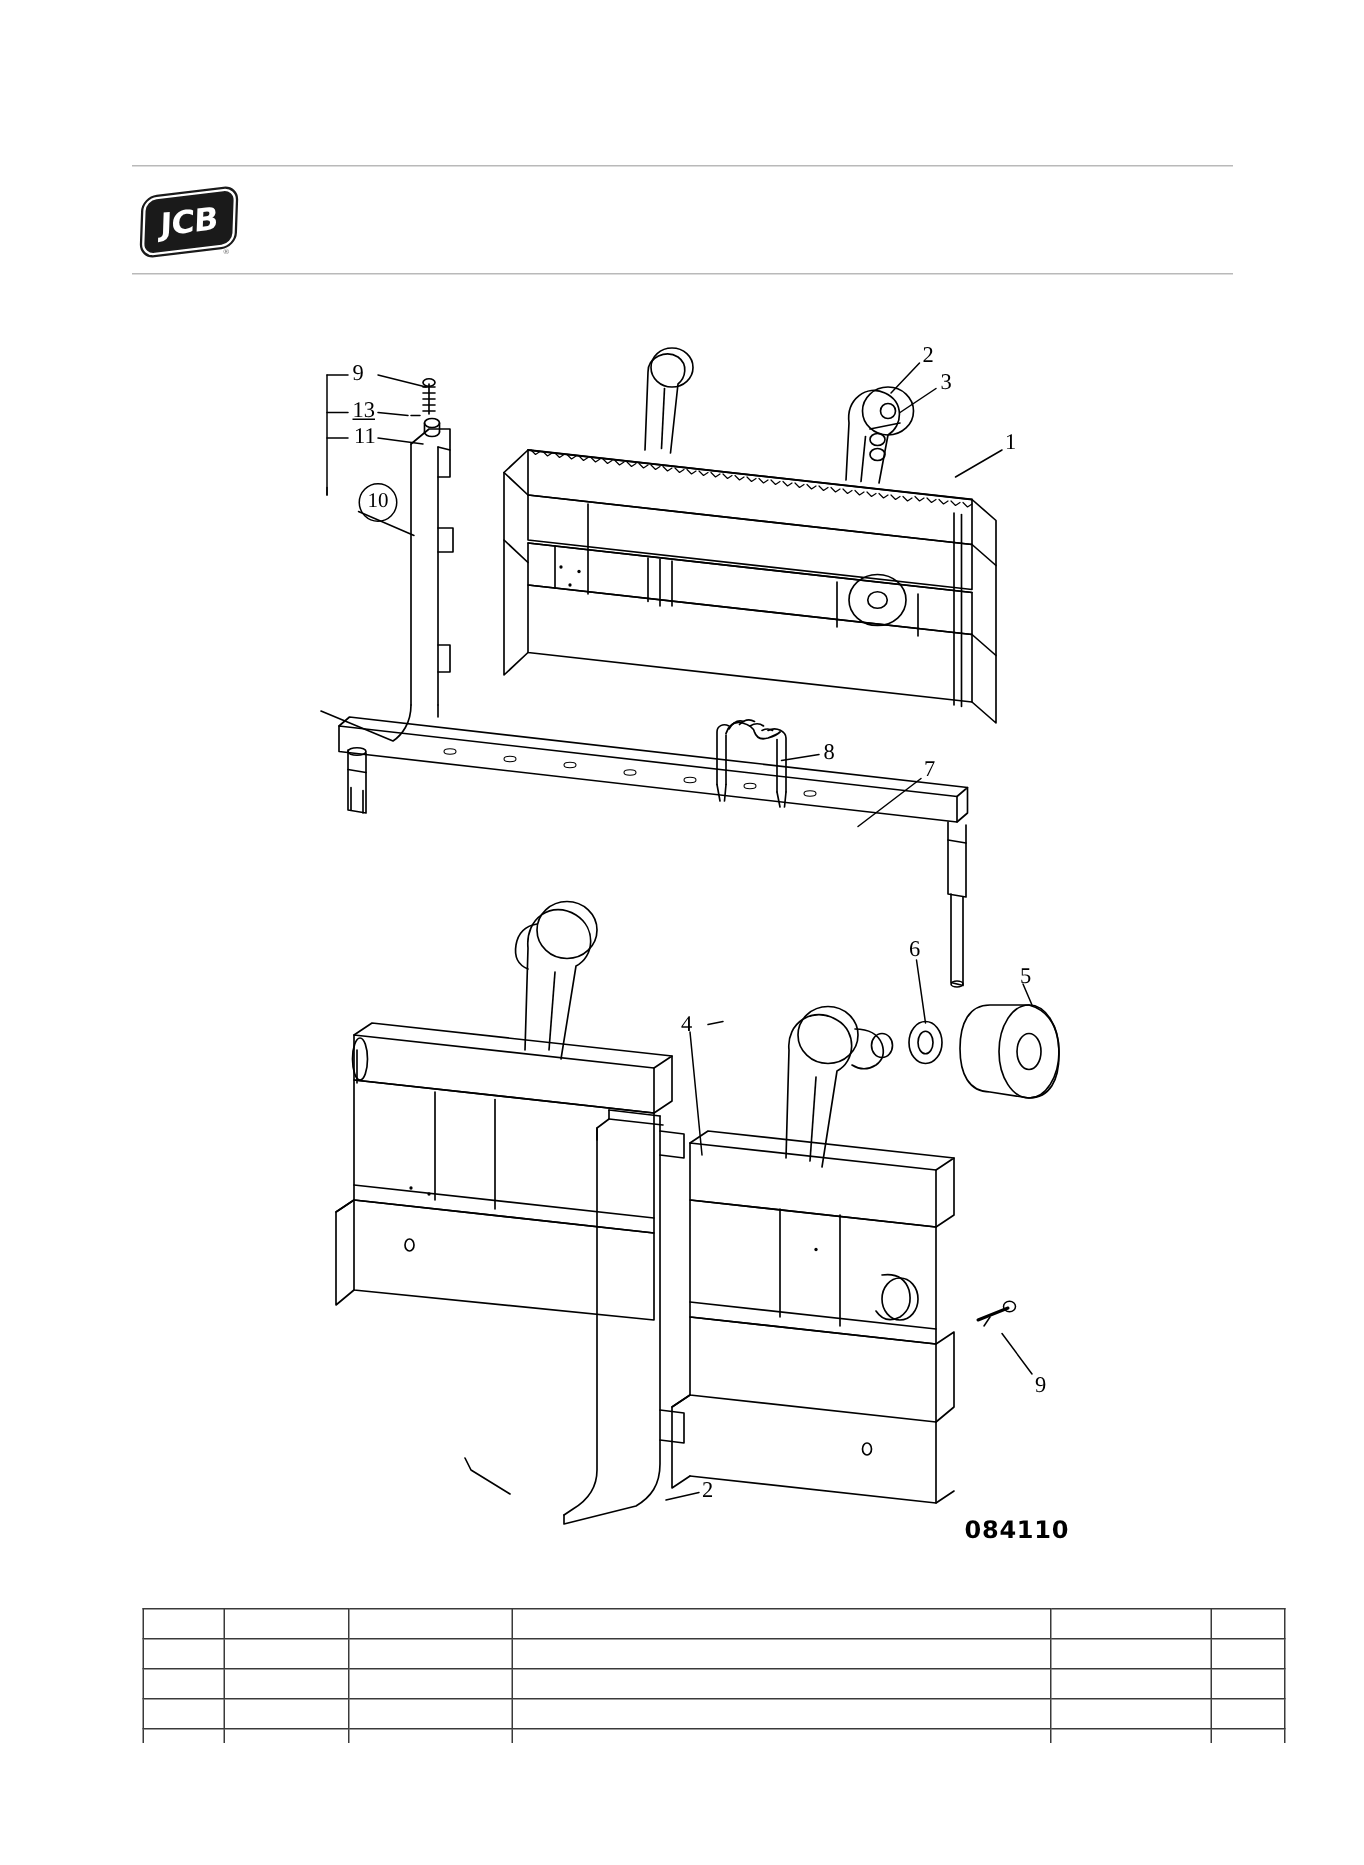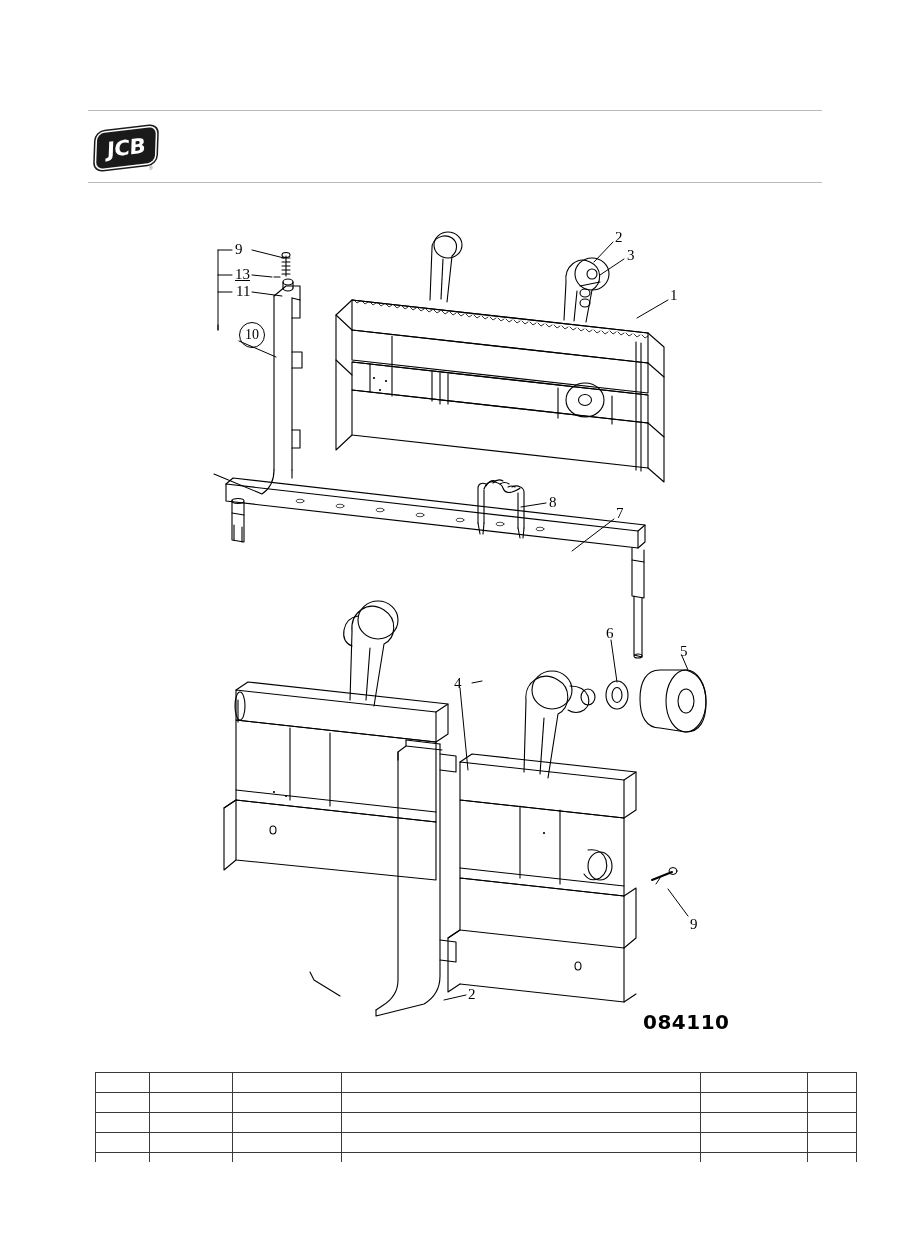--- a/index.html
+++ b/index.html
@@ -99,21 +99,21 @@
     justify-content: center;
     font-size: 14px;
   }
 
   #dwg-ref {
     position: absolute;
     left: 643px;
     top: 1010px;
     font-family: "DejaVu Sans", sans-serif;
     font-weight: bold;
-    font-size: 20px;
+    font-size: 16px;
     letter-spacing: 0.5px;
     color: #000;
   }
 
   
   #parts-table {
     position: absolute;
     left: 95px;
     top: 1072px;
     width: 719px;

